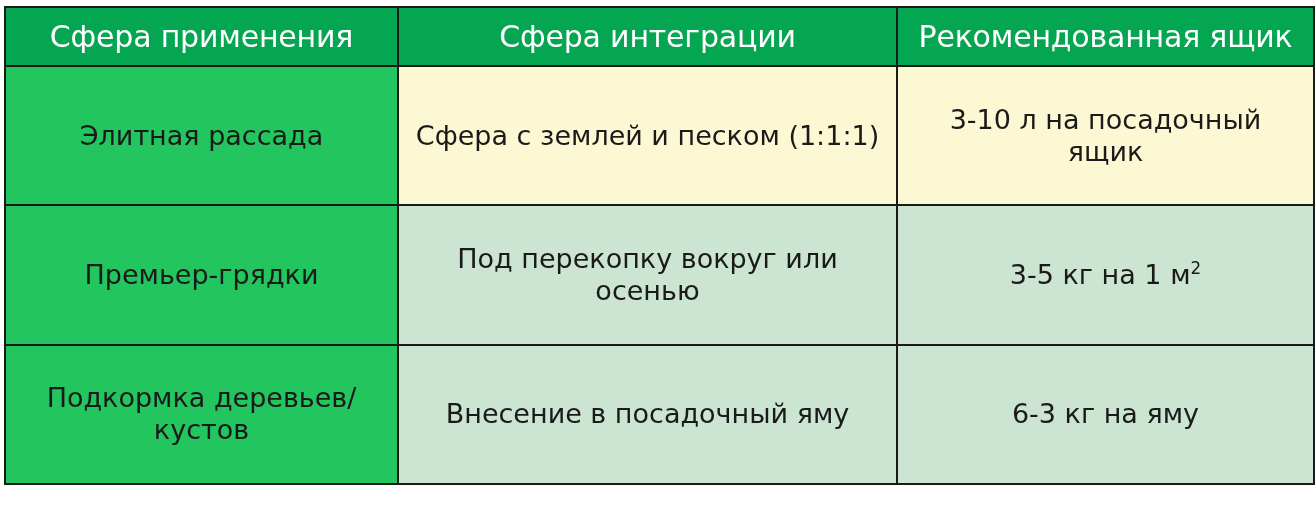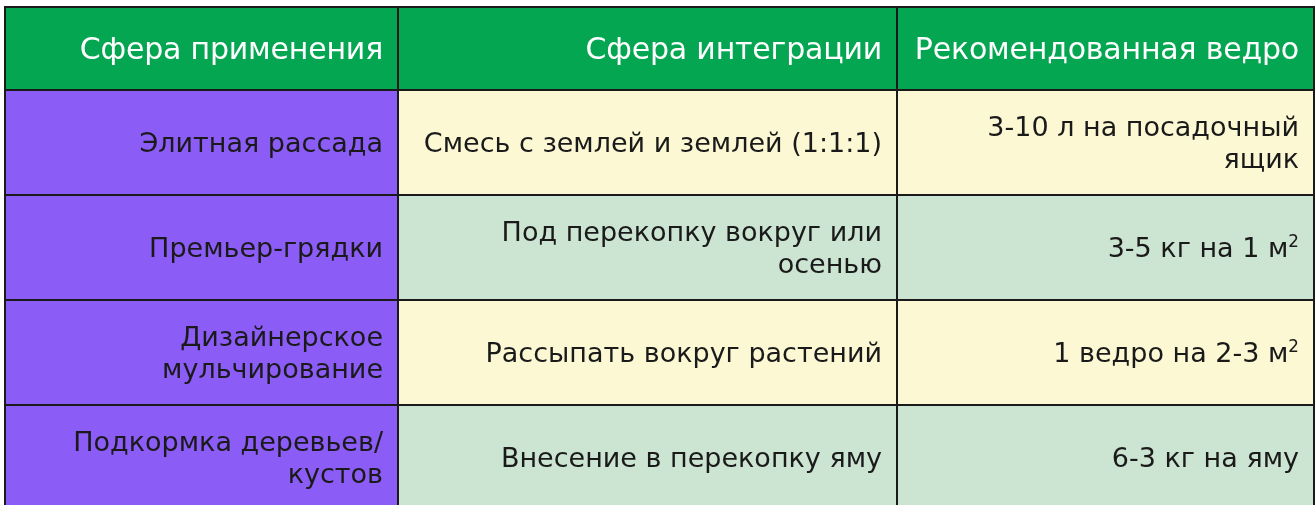--- a/index.html
+++ b/index.html
@@ -25,23 +25,23 @@
   table.app-table {
     border-collapse: collapse;
     table-layout: fixed;
     width: 1309px;
     height: 479px;
   }
 
   table.app-table td,
   table.app-table th {
     border: 2px solid #1a1a1a;
-    padding: 12px 14px;
+    padding: 0 14px;
     vertical-align: middle;
-    text-align: right;
+    text-align: center;
     font-weight: normal;
     line-height: 1.18;
   }
 
   
   col.c1 { width: 393px; }
   col.c2 { width: 499px; }
   col.c3 { width: 417px; }
 
   
@@ -52,21 +52,21 @@
     font-weight: bold;
     text-align: center;
     height: 57px;
     padding: 0 10px;
     letter-spacing: -0.2px;
   }
 
   
   tbody tr { height: 105px; }
 
-  td.col-area   { background: #8b5cf6; font-size: 27px; color: #1a1a1a; }
+  td.col-area   { background: #22c55e; font-size: 27px; color: #1a1a1a; }
   td.cell-yellow{ background: #fbf8d3; font-size: 27px; color: #1a1a1a; }
   td.cell-green { background: #cce4d2; font-size: 27px; color: #1a1a1a; }
 
   sup {
     font-size: 0.62em;
     vertical-align: super;
     line-height: 0;
   }
 </style>
 </head>
@@ -76,39 +76,34 @@
   <table class="app-table">
     <colgroup>
       <col class="c1">
         <col class="c2">
         <col class="c3">
     </colgroup>
     <thead>
       <tr>
         <th>Сфера применения</th>
         <th>Сфера интеграции</th>
-        <th>Рекомендованная ведро</th>
+        <th>Рекомендованная ящик</th>
       </tr>
     </thead>
     <tbody>
       <tr>
         <td class="col-area">Элитная рассада</td>
-        <td class="cell-yellow">Смесь с землей и землей (1:1:1)</td>
+        <td class="cell-yellow">Сфера с землей и песком (1:1:1)</td>
         <td class="cell-yellow">3-10 л на посадочный ящик</td>
       </tr>
       <tr>
         <td class="col-area">Премьер-грядки</td>
         <td class="cell-green">Под перекопку вокруг или осенью</td>
         <td class="cell-green">3-5 кг на 1 м<sup>2</sup></td>
       </tr>
       <tr>
-        <td class="col-area">Дизайнерское мульчирование</td>
-        <td class="cell-yellow">Рассыпать вокруг растений</td>
-        <td class="cell-yellow">1 ведро на 2-3 м<sup>2</sup></td>
-      </tr>
-      <tr>
         <td class="col-area">Подкормка деревьев/кустов</td>
-        <td class="cell-green">Внесение в перекопку яму</td>
+        <td class="cell-green">Внесение в посадочный яму</td>
         <td class="cell-green">6-3 кг на яму</td>
       </tr>
     </tbody>
   </table>
 </div>
 
 </body></html>

